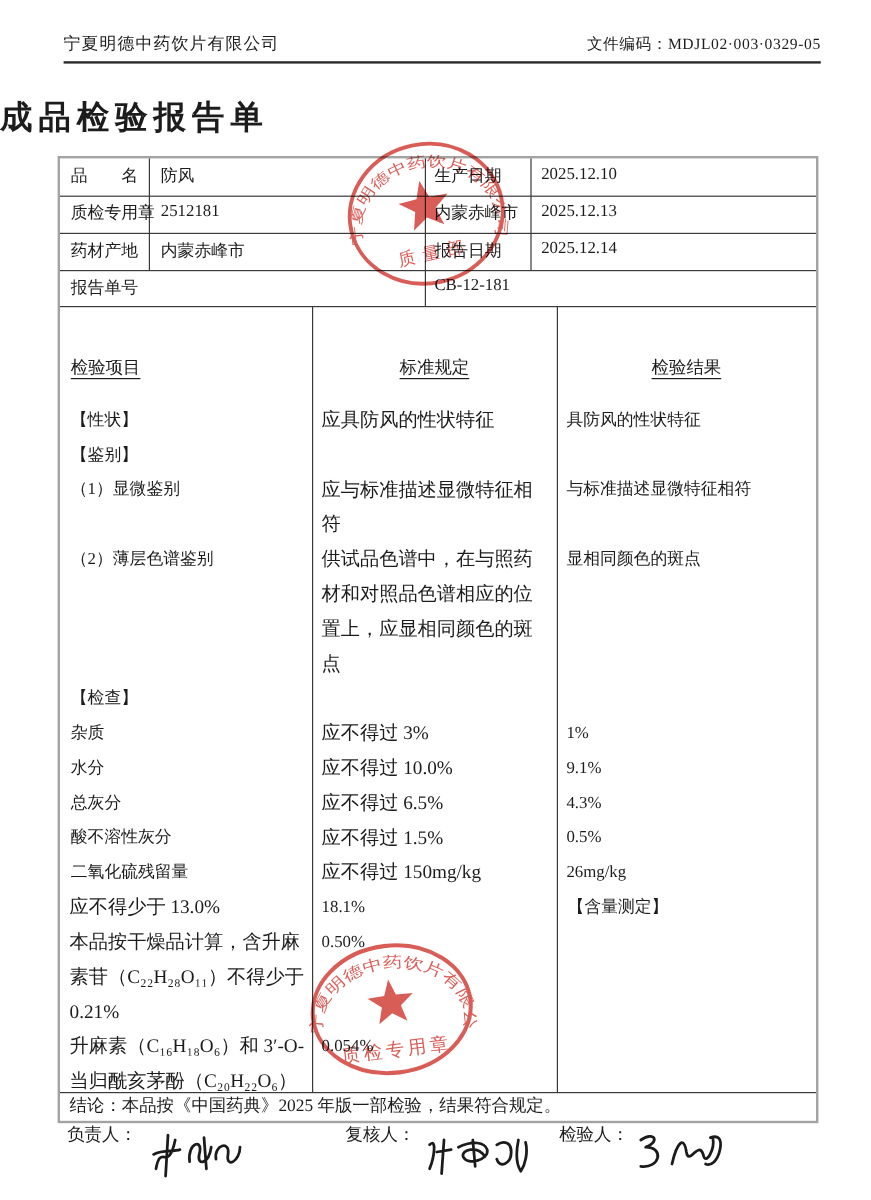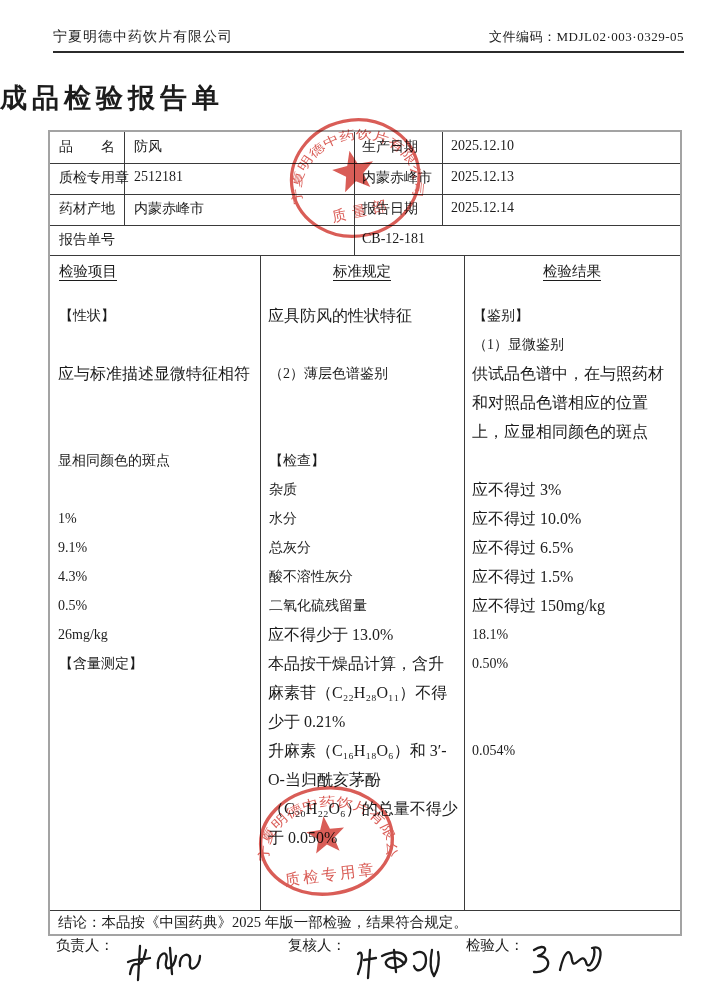--- a/index.html
+++ b/index.html
@@ -16,21 +16,21 @@
              font-size:27px;font-weight:bold;letter-spacing:5px;}
   
   .tbl{position:absolute;left:48px;top:130px;width:630px;height:802px;
        border:2px solid #a3a3a3;box-sizing:content-box;}
   .hline{position:absolute;height:1px;background:#3a3a3a;left:0;width:630px;}
   .vline{position:absolute;width:1px;background:#3a3a3a;}
   .cellt{position:absolute;font-size:14px;white-space:nowrap;}
   
   .grid{position:absolute;left:0;top:123px;width:630px;height:655px;display:grid;
         grid-template-columns:210px 204px 216px;align-content:start;overflow:hidden;}
-  .th{height:46px;font-size:14.5px;padding-top:7px;box-sizing:border-box;}
+  .th{height:46px;font-size:14.5px;padding-top:7px;box-sizing:border-box;margin-top:35px;}
   .th .uline{text-decoration:underline;text-underline-offset:4px;}
   .thc{text-align:center;}
   .cell{font-size:14px;line-height:29px;}
   .c1{padding-left:9px;}
   .c2{padding-left:8px;padding-right:5px;font-size:16px;}
   .c3{padding-left:8px;padding-right:4px;}
   
   .concl{position:absolute;left:0;top:779px;width:630px;height:23px;line-height:23px;
          font-size:14.5px;padding-left:8px;box-sizing:border-box;white-space:nowrap;}
   .concl .lbl{font-weight:normal;}
@@ -86,27 +86,29 @@
     <div class="cellt" style="left:9px;top:99px">报告单号</div>
     <div class="cellt" style="left:312px;top:99px">CB-12-181</div>
 
     <div class="grid">
       <div class="th c1"><span class="uline">检验项目</span></div>
       <div class="th thc"><span class="uline">标准规定</span></div>
       <div class="th thc"><span class="uline">检验结果</span></div>
 
   <div class="cell c1">【性状】</div>
   <div class="cell c2">应具防风的性状特征</div>
+  <div class="cell c3">具防风的性状特征</div>
 
   <div class="cell c1">【鉴别】</div>
   <div class="cell c2"></div>
   <div class="cell c3"></div>
 
   <div class="cell c1">（1）显微鉴别</div>
   <div class="cell c2">应与标准描述显微特征相符</div>
+  <div class="cell c3">与标准描述显微特征相符</div>
 
   <div class="cell c1">（2）薄层色谱鉴别</div>
   <div class="cell c2">供试品色谱中，在与照药材和对照品色谱相应的位置上，应显相同颜色的斑点</div>
   <div class="cell c3">显相同颜色的斑点</div>
 
   <div class="cell c1">【检查】</div>
   <div class="cell c2"></div>
   <div class="cell c3"></div>
 
   <div class="cell c1">杂质</div>

